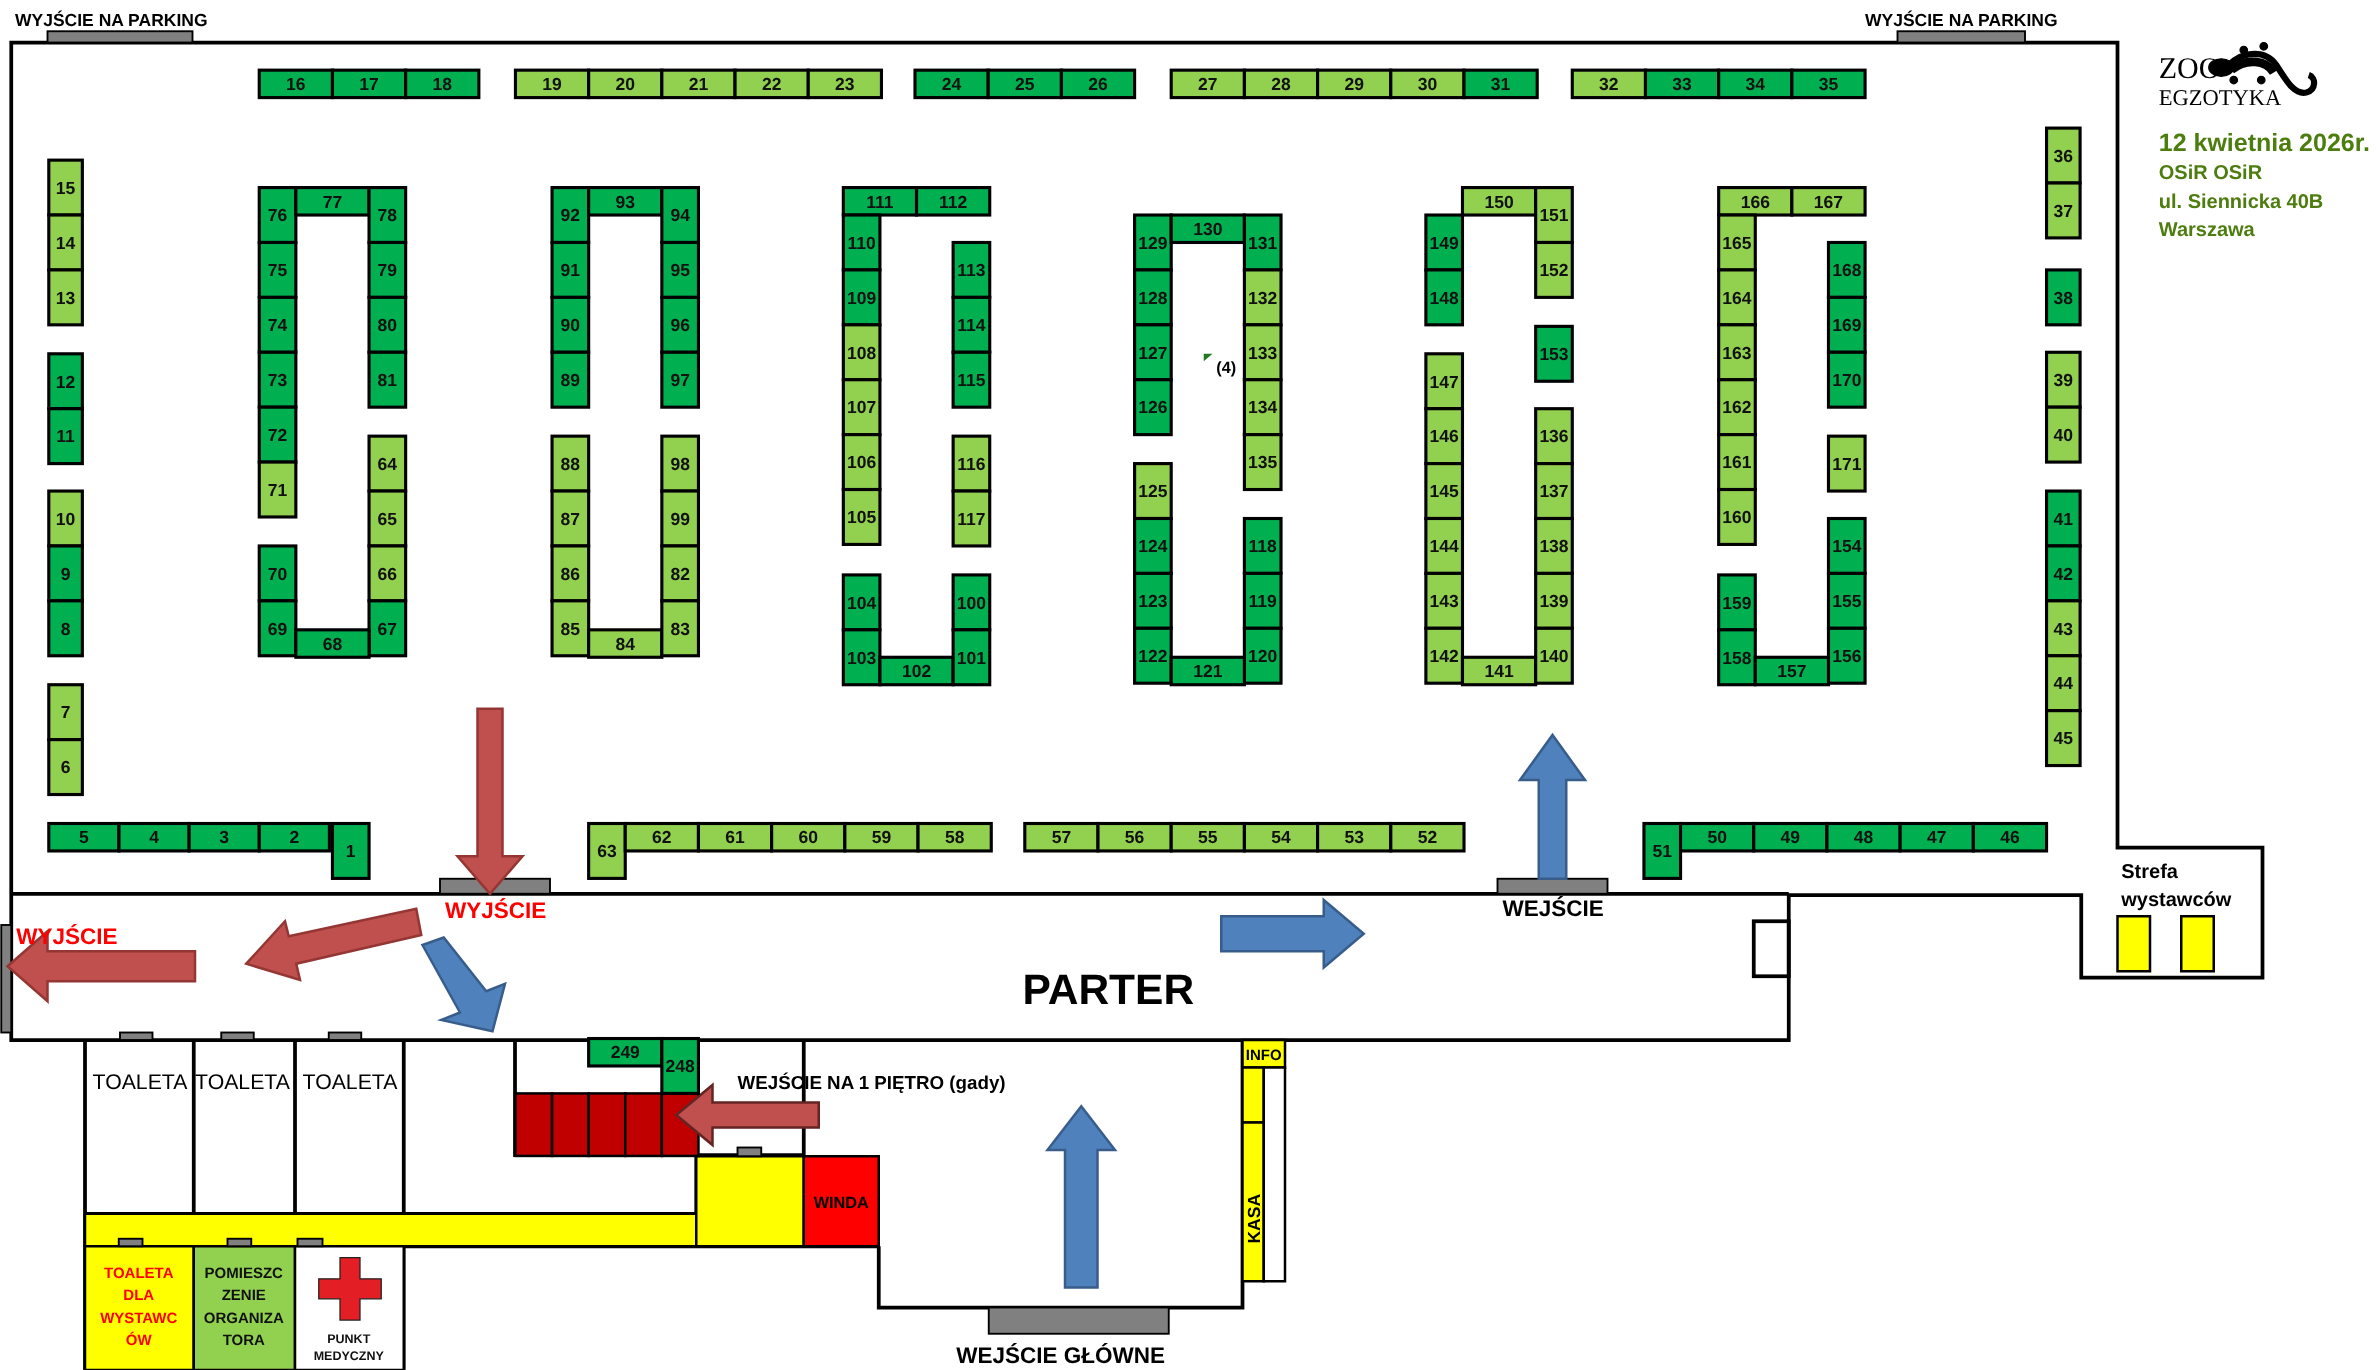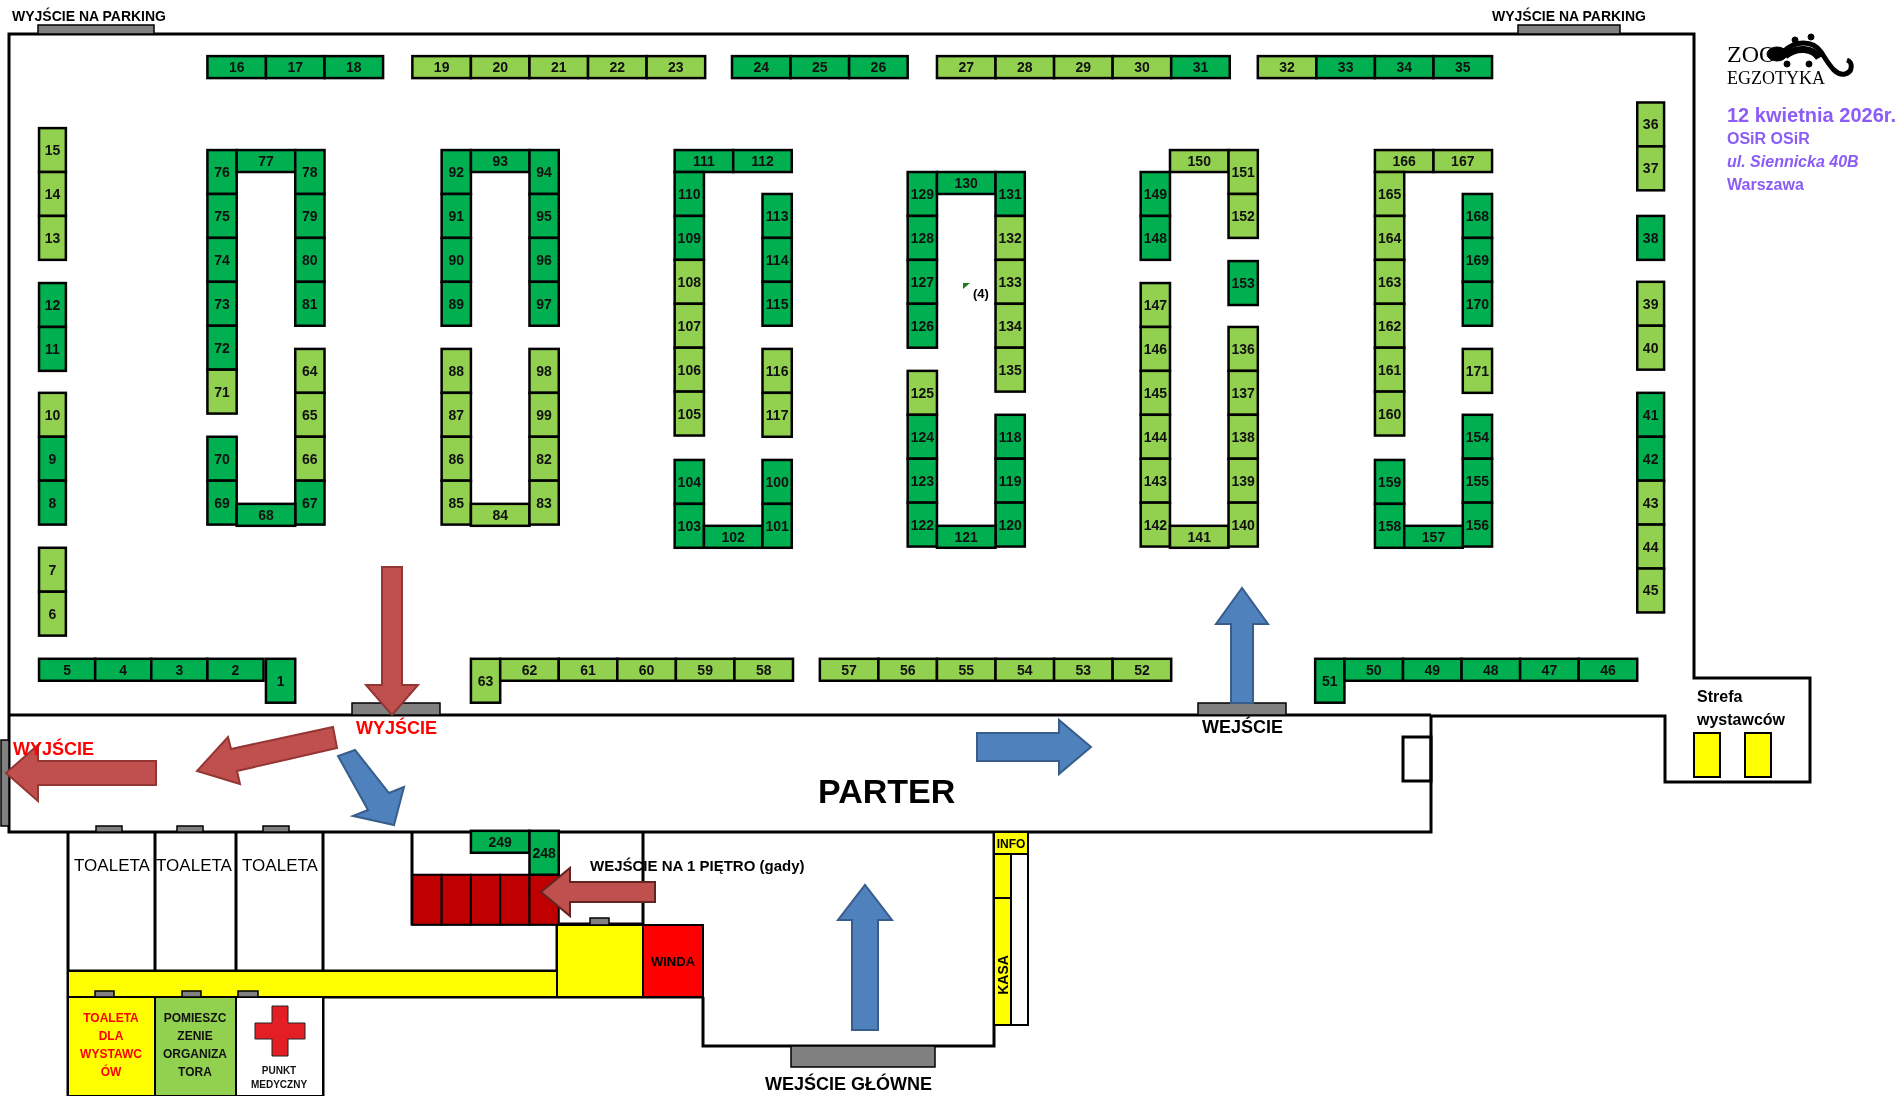--- a/index.html
+++ b/index.html
@@ -1,20 +1,20 @@
 <!DOCTYPE html>
 <html><head>
 <meta charset="utf-8">
 <style>
   html,body{margin:0;padding:0;background:#fff;}
   body{width:1902px;height:1096px;position:relative;overflow:hidden;font-family:"Liberation Sans",sans-serif;}
   svg{position:absolute;left:0;top:0;}
   .lbl{font-family:"Liberation Sans",sans-serif;font-weight:bold;fill:#000;}
   .booth text{font-family:"Liberation Sans",sans-serif;font-weight:bold;font-size:14px;fill:#111;}
-  .info{position:absolute;left:1727px;font-family:"Liberation Sans",sans-serif;font-weight:bold;color:#8b5cf6;}
+  .info{position:absolute;left:1727px;font-family:"Liberation Sans",sans-serif;font-weight:bold;color:#4d7c0f;}
   .logo{position:absolute;left:1725px;top:32px;width:130px;height:58px;}
 </style>
 </head>
 <body>
 
 <svg id="plan" width="1902" height="1096" viewBox="0 0 1902 1096" xmlns="http://www.w3.org/2000/svg">
 
   <g fill="none" stroke="#000" stroke-width="3">
 
     <path d="M9,34 H1694 V678 H1810 V782 H1665 V716 H1431 V832 H9 Z"></path>
@@ -822,14 +822,14 @@
       <path d="M60,24 C72,14 88,16 94,26" fill="none" stroke-width="7"></path>
       <circle cx="70" cy="8" r="3"></circle>
         <circle cx="86" cy="5" r="3"></circle>
       <circle cx="62" cy="32" r="3"></circle>
         <circle cx="84" cy="32" r="3"></circle>
     </g>
   </svg>
 </div>
 <div class="info" style="top:104px;font-size:20px;">12 kwietnia 2026r.</div>
 <div class="info" style="top:130px;font-size:16px;">OSiR OSiR</div>
-<div class="info" style="top:153px;font-size:16px;font-style:italic;">ul. Siennicka 40B</div>
+<div class="info" style="top:153px;font-size:16px;">ul. Siennicka 40B</div>
 <div class="info" style="top:176px;font-size:16px;">Warszawa</div>
 
 </body></html>

